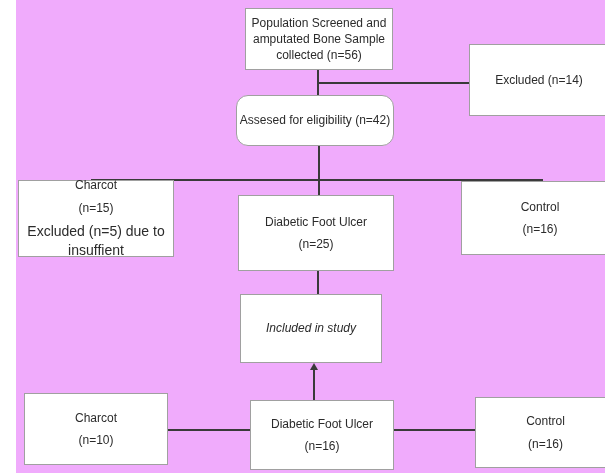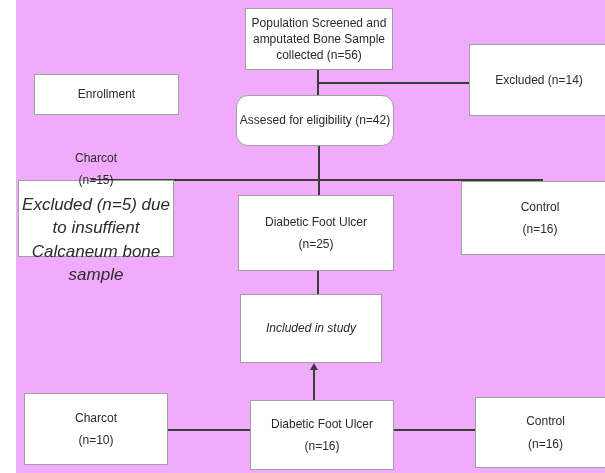--- a/index.html
+++ b/index.html
@@ -27,21 +27,21 @@
     align-items: center;
     justify-content: center;
     text-align: center;
     font-size: 12px;
     line-height: 1.35;
     z-index: 2;
   }
   .box .ln { display: block; }
   .box .gap { margin-top: 6px; }
   .box .tight { margin-top: 1px; }
-  .box .small { font-size: 17px; font-style: italic; }
+  .box .small { font-size: 14px; }
   .line {
     position: absolute;
     background: #3a3a3a;
     z-index: 1;
   }
   .arrow-up {
     position: absolute;
     width: 0;
     height: 0;
     border-left: 4px solid transparent;
@@ -90,33 +90,29 @@
   <div class="box" id="population">
     <span class="ln">Population Screened and</span>
     <span class="ln">amputated Bone Sample</span>
     <span class="ln">collected  (n=56)</span>
   </div>
 
   <div class="box" id="excluded-top">
     <span class="ln">Excluded (n=14)</span>
   </div>
 
-  <div class="box" id="enrollment">
-    <span class="ln">Enrollment</span>
-  </div>
 
   <div class="box" id="assessed">
     <span class="ln">Assesed for eligibility (n=42)</span>
   </div>
 
   <div class="box" id="charcot-mid">
     <span class="ln">Charcot</span>
     <span class="ln gap">(n=15)</span>
     <span class="ln gap small">Excluded (n=5) due to insuffient</span>
-    <span class="ln tight small">Calcaneum bone sample</span>
   </div>
 
   <div class="box" id="dfu-mid">
     <span class="ln">Diabetic Foot Ulcer</span>
     <span class="ln gap">(n=25)</span>
   </div>
 
   <div class="box" id="control-mid">
     <span class="ln">Control</span>
     <span class="ln gap">(n=16)</span>

